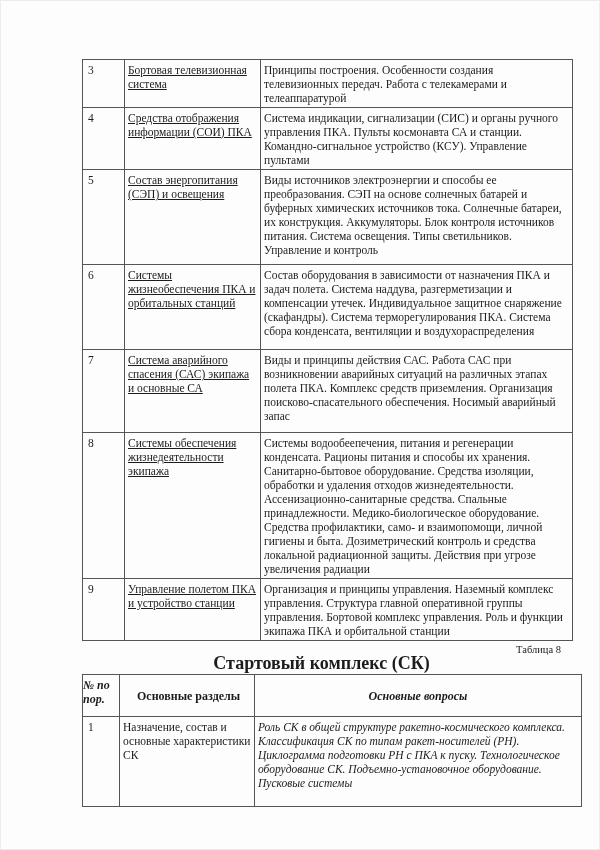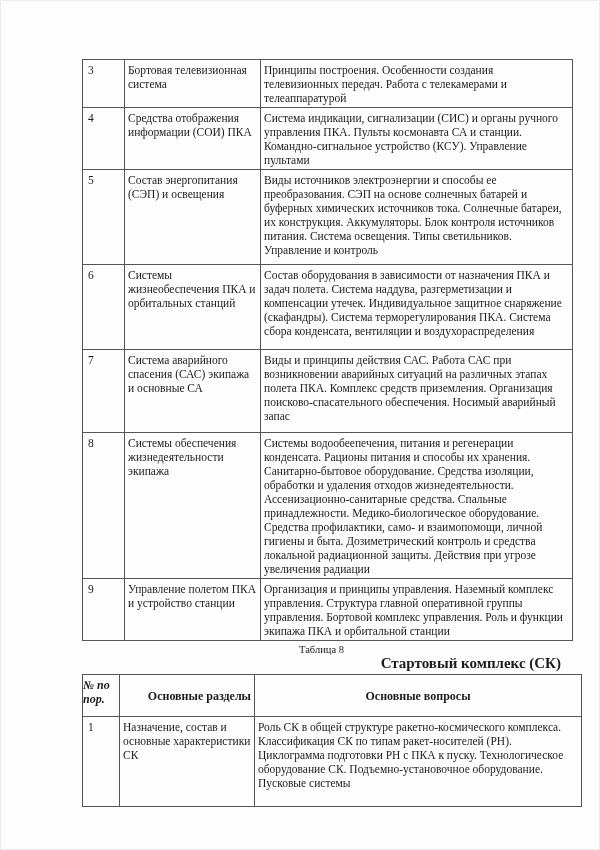--- a/index.html
+++ b/index.html
@@ -30,43 +30,43 @@
     border: 1px solid #555555;
     vertical-align: top;
     padding: 3px 3px 2px 3px;
     font-size: 11.5px;
     line-height: 14px;
     font-weight: normal;
     text-align: left;
     overflow: hidden;
   }
   .col-num  { width: 33px; }
-  .t1 .col-sec { width: 129px; }
+  .t1 .col-sec { width: 129px; text-decoration: underline; }
   .t1 .col-q   { width: 305px; font-family: Liberation Serif, serif; }
   .t2 .col-sec { width: 114px; }
-  .t2 .col-q   { width: 320px; }
+  .t2 .col-q   { width: 320px; font-style: italic; }
   td.num { padding-left: 5px; }
   .caption {
-    text-align: center;
+    text-align: right;
     font-size: 10.5px;
     line-height: 13px;
     margin: 2px 0 0 0;
   }
   .section-title {
-    text-align: right;
-    font-size: 15px;
+    text-align: center;
+    font-size: 18px;
     font-weight: bold;
     line-height: 15px;
     margin: 0 0 3px 0;
   }
   .t2 th {
     font-weight: bold;
     font-size: 12px;
   }
-  th.hdr-sec { vertical-align: middle; padding-left: 17px; text-align: right; }
+  th.hdr-sec { vertical-align: middle; padding-left: 17px; }
   th.hdr-q   { vertical-align: middle; text-align: center; }
   th.hdr-num { vertical-align: top; padding-left: 0; font-style: italic; }
 </style>
 </head>
 <body>
 
 <div class="page">
   <div class="content">
 
     <table class="t1">

